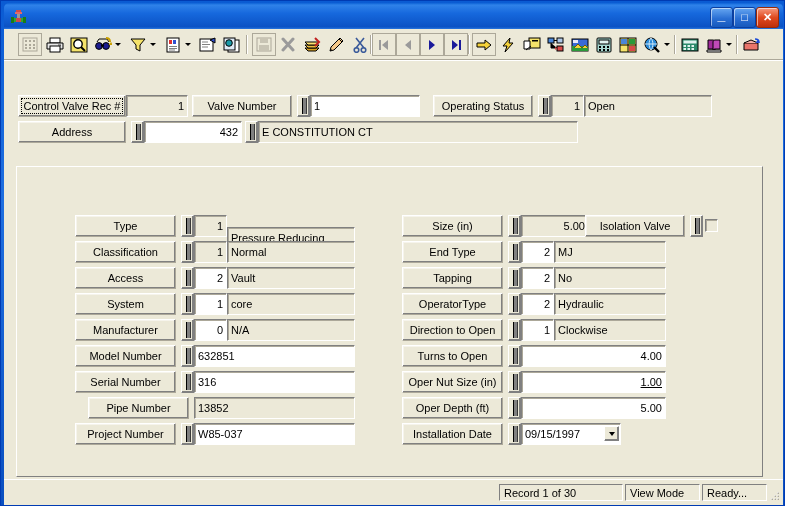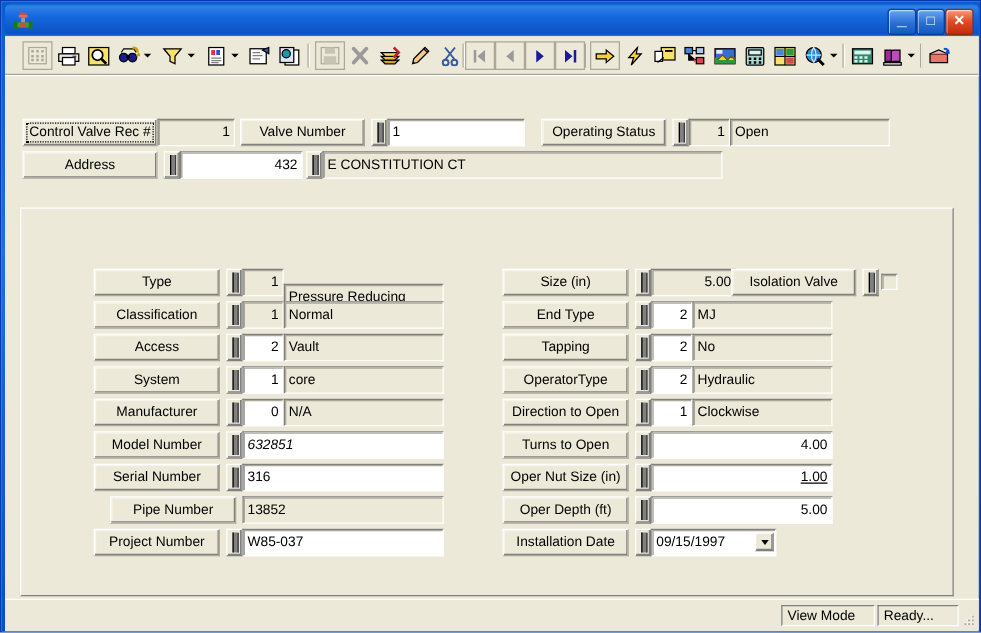--- a/index.html
+++ b/index.html
@@ -556,21 +556,21 @@
           <div class="btn" style="left: 58px; top: 126px; width: 101px; height: 22px;">System</div>
           <div class="spin" style="left: 164px; top: 126px; height: 22px;"></div>
           <div class="fld num" style="left: 177px; top: 126px; width: 33px; height: 22px;">1</div>
           <div class="fld ro" style="left: 210px; top: 126px; width: 128px; height: 22px;">core</div>
           <div class="btn" style="left: 58px; top: 152px; width: 101px; height: 22px;">Manufacturer</div>
           <div class="spin" style="left: 164px; top: 152px; height: 22px;"></div>
           <div class="fld num" style="left: 177px; top: 152px; width: 33px; height: 22px;">0</div>
           <div class="fld ro" style="left: 210px; top: 152px; width: 128px; height: 22px;">N/A</div>
           <div class="btn" style="left: 58px; top: 178px; width: 101px; height: 22px;">Model Number</div>
           <div class="spin" style="left: 164px; top: 178px; height: 22px;"></div>
-          <div class="fld" style="left: 177px; top: 178px; width: 161px; height: 22px; font-style: italic;">632851</div>
+          <div class="fld" style="left: 177px; top: 178px; width: 161px; height: 22px;">632851</div>
           <div class="btn" style="left: 58px; top: 204px; width: 101px; height: 22px;">Serial Number</div>
           <div class="spin" style="left: 164px; top: 204px; height: 22px;"></div>
           <div class="fld" style="left: 177px; top: 204px; width: 161px; height: 22px; text-align: center;">316</div>
           <div class="btn" style="left: 71px; top: 230px; width: 101px; height: 22px;">Pipe Number</div>
           <div class="fld ro" style="left: 177px; top: 230px; width: 161px; height: 22px;">13852</div>
           <div class="btn" style="left: 58px; top: 256px; width: 101px; height: 22px;">Project Number</div>
           <div class="spin" style="left: 164px; top: 256px; height: 22px;"></div>
           <div class="fld" style="left: 177px; top: 256px; width: 161px; height: 22px;">W85-037</div>
         </div>
       <div id="right-col">
@@ -609,20 +609,21 @@
             <i></i>
           </div>
         </div>
 
       <div class="btn" style="left:568px;top:48px;width:100px;height:22px">Isolation Valve</div>
       <div class="spin" style="left:673px;top:48px;height:22px"></div>
       <div class="cbx" style="left:688px;top:52px"></div>
     </div>
 
     <div id="statusbar">
+      <div class="spanel" style="left:495px;width:124px">Record 1 of 30</div>
       <div class="spanel" style="left:621px;width:75px">View Mode</div>
       <div class="spanel" style="left:698px;width:65px">Ready...</div>
       <svg id="grip" viewBox="0 0 14 14">
         <g fill="#ffffff">
             <rect x="10" y="3" width="2" height="2"></rect>
             <rect x="7" y="6" width="2" height="2"></rect>
             <rect x="10" y="6" width="2" height="2"></rect>
             <rect x="4" y="9" width="2" height="2"></rect>
             <rect x="7" y="9" width="2" height="2"></rect>
             <rect x="10" y="9" width="2" height="2"></rect>

